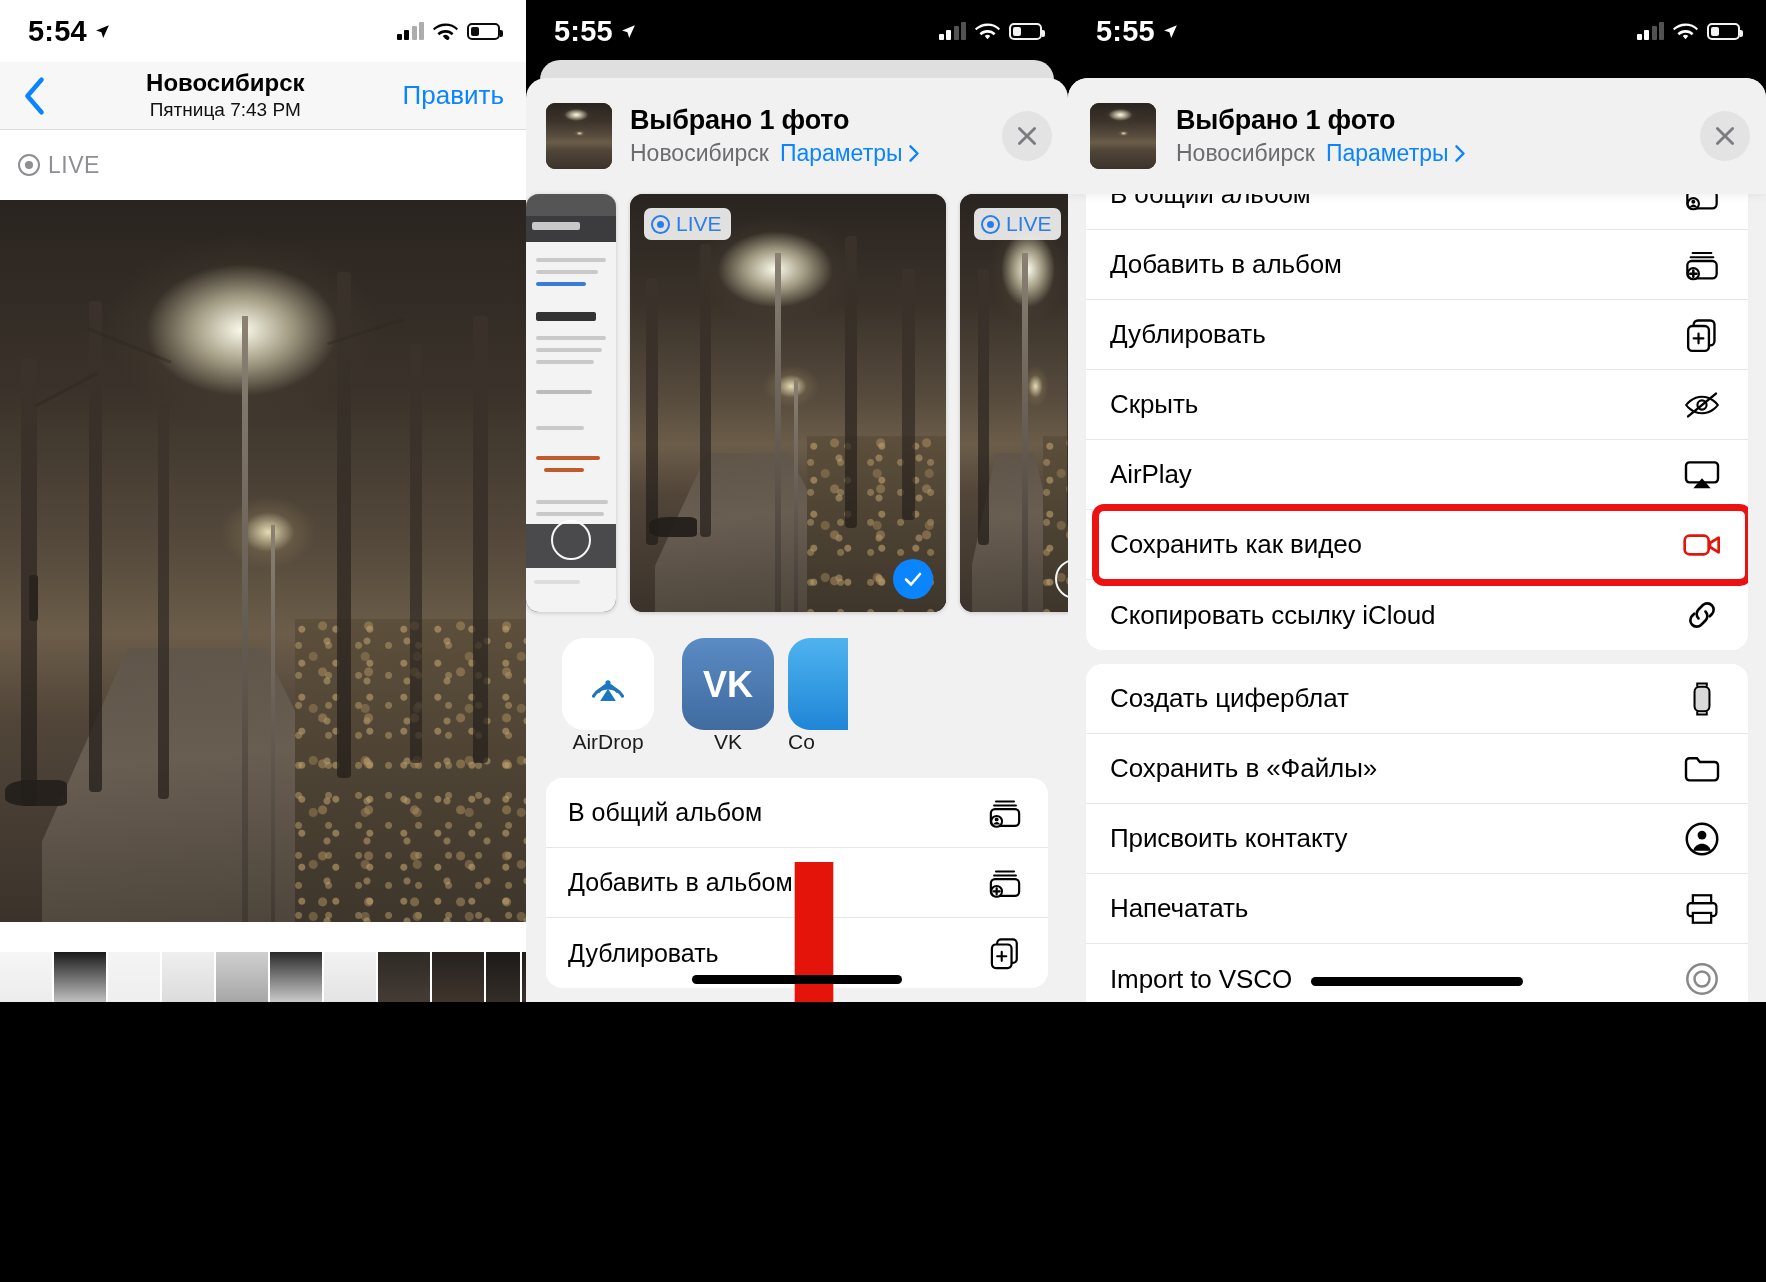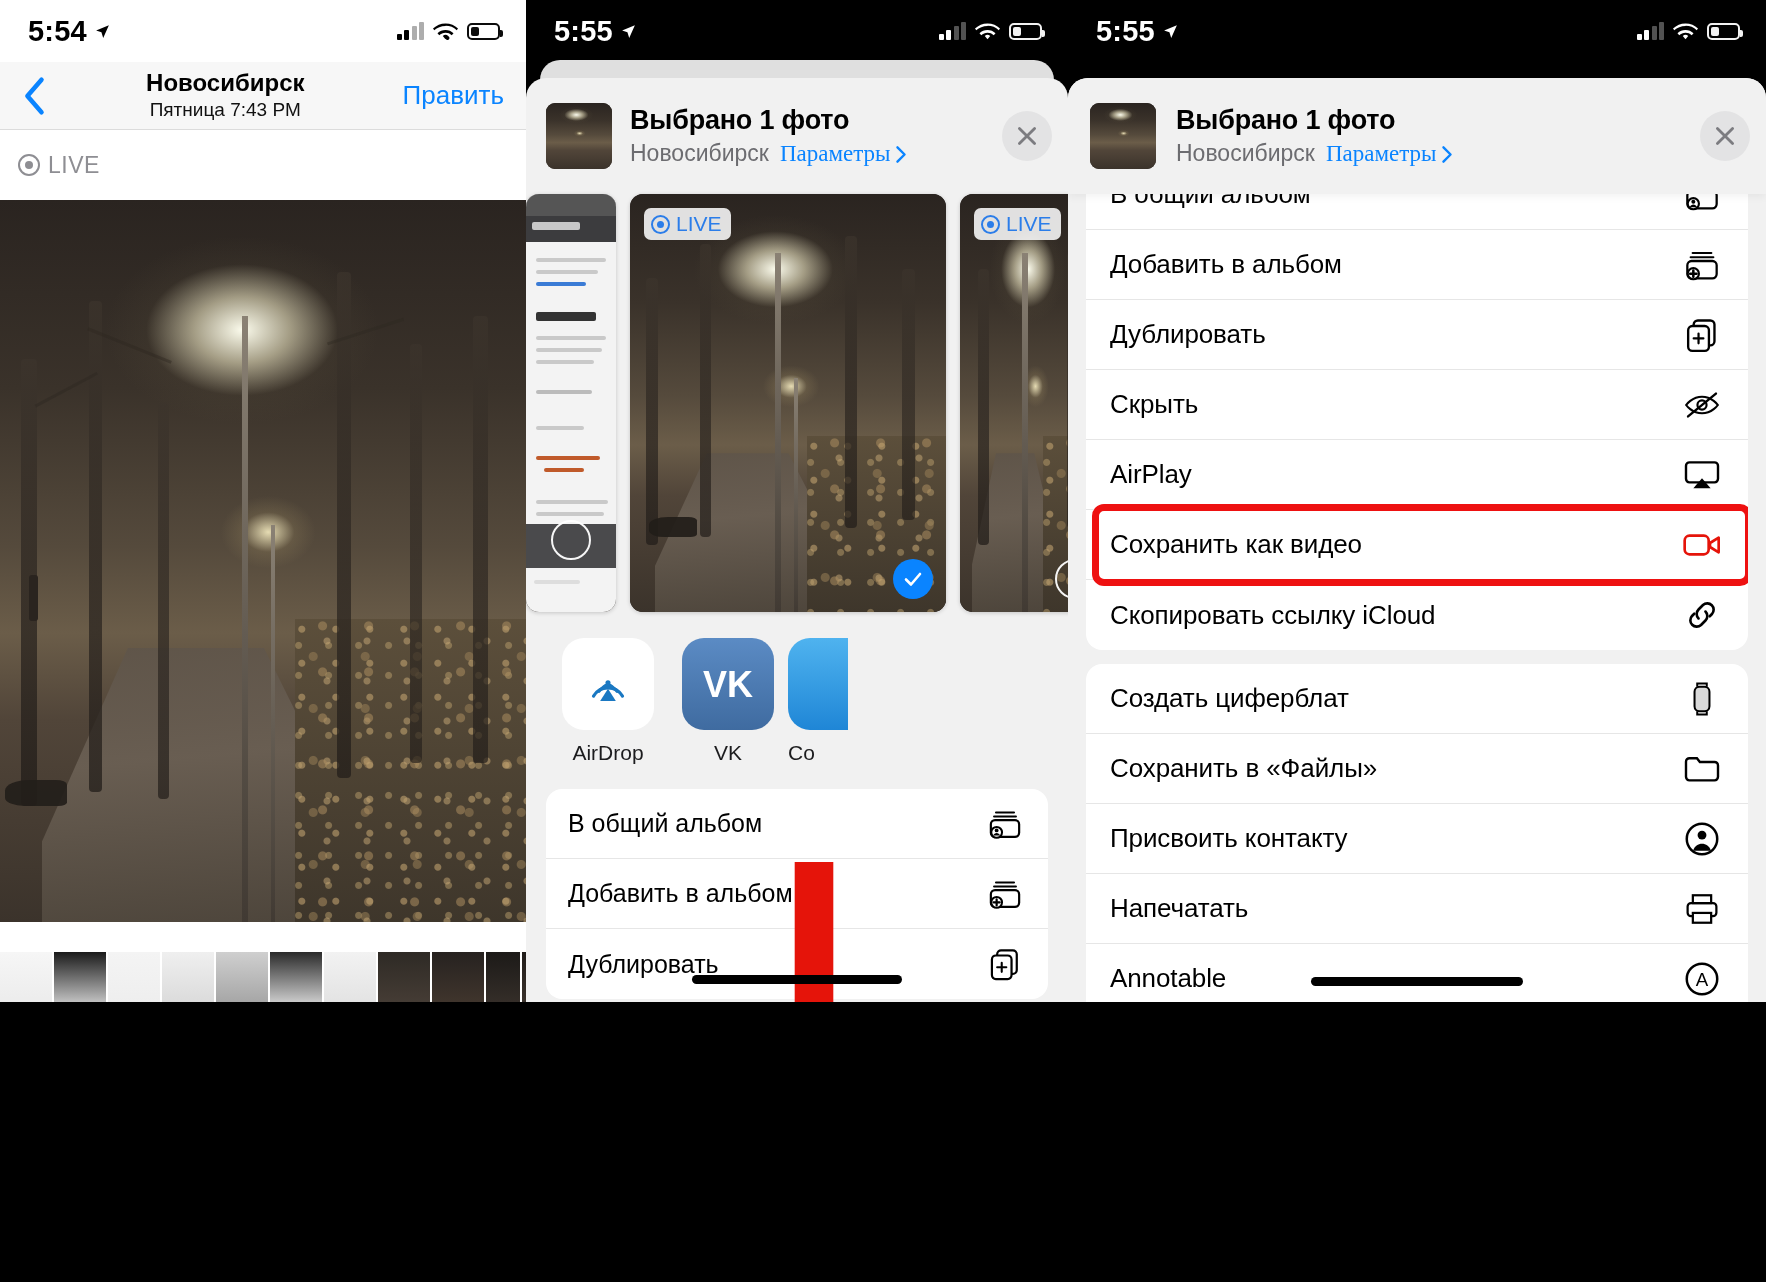--- a/index.html
+++ b/index.html
@@ -71,40 +71,40 @@
   }
   .sheet {
     position:absolute; left:0px; right:0px; top:78px; bottom:0;
     background:#f1f1f1; border-radius:20px 20px 0 0; overflow:hidden;
   }
   .sheet-hd { height:116px; display:flex; align-items:center; padding:0 16px 0 20px; gap:18px; }
   .hd-thumb { width:66px; height:66px; border-radius:9px; overflow:hidden; flex:none; background:#2b2621; }
   .hd-text { flex:1; }
   .hd-title { font-size:27px; font-weight:bold; color:#000; letter-spacing:-.2px; }
   .hd-sub { font-size:23px; color:#6c6c70; margin-top:4px; display:flex; align-items:baseline; gap:11px; }
-  .hd-params { color:#0a84ff; display:flex; align-items:center; gap:5px;font-family:Liberation Serif, serif;}
+  .hd-params { color:#0a84ff; display:flex; align-items:center; gap:5px;}
   .hd-close { width:50px; height:50px; border-radius:50%; background:#e3e3e4; display:flex; align-items:center; justify-content:center; flex:none; }
 
   .photo-strip { display:flex; gap:14px; padding:0 0 0 0; height:420px; align-items:flex-start; position:relative; }
   .ps-card { border-radius:13px; overflow:hidden; position:relative; flex:none; height:418px; background:#241f1b; box-shadow:0 1px 4px rgba(0,0,0,.18); }
 
   .live-tag {
     position:absolute; top:14px; left:14px; background:rgba(245,245,245,.9);
     border-radius:7px; padding:4px 9px 4px 7px; display:flex; align-items:center; gap:6px;
     font-size:21px; color:#2b7de9; font-weight:500;
   }
   .live-tag .r { width:19px; height:19px; border:2.2px solid #2b7de9; border-radius:50%; display:flex; align-items:center; justify-content:center;}
   .live-tag .r b { width:7px; height:7px; border-radius:50%; background:#2b7de9; display:block;}
   .chk { position:absolute; right:13px; bottom:13px; width:40px; height:40px; border-radius:50%; background:#0a84ff; display:flex; align-items:center; justify-content:center; }
   .chk-empty { position:absolute; right:13px; bottom:13px; width:40px; height:40px; border-radius:50%; border:2.5px solid rgba(255,255,255,.95); }
 
   .app-row { display:flex; gap:0; padding:24px 0 12px 22px; }
   .app { width:120px; text-align:center; }
   .app-ic { width:92px; height:92px; border-radius:22px; margin:0 auto; display:flex; align-items:center; justify-content:center; overflow:hidden; }
-  .app-lb { font-size:21px; color:#1c1c1e; margin-top:11px; }
+  .app-lb { font-size:21px; color:#1c1c1e; }
 
   .act-group { margin:12px 20px 0 20px; background:#fff; border-radius:16px; overflow:hidden; }
   .act-row { height:70px; display:flex; align-items:center; padding:0 22px; justify-content:space-between; border-bottom:1px solid #e6e6e6; }
   .act-row:last-child { border-bottom:none; }
   .act-lb { font-size:25px; color:#000; }
   .act-ic { width:42px; height:42px; display:flex; align-items:center; justify-content:center; flex:none; }
 
   .big-arrow { position:absolute; left:232px; top:862px; width:112px; z-index:30; }
   .home-ind2 { position:absolute; bottom:18px; left:50%; transform:translateX(-50%); width:210px; height:9px; background:#000; border-radius:5px; z-index:35;}
 
@@ -620,29 +620,20 @@
           <span class="m-lb">Напечатать</span>
           <span class="m-ic">
             <svg width="38" height="34" viewBox="0 0 28 26">
                 <rect x="7" y="2.5" width="14" height="6" fill="none" stroke="#000" stroke-width="1.7"></rect>
                 <rect x="3" y="8.5" width="22" height="10" rx="2.6" fill="none" stroke="#000" stroke-width="1.7"></rect>
                 <rect x="7" y="16" width="14" height="7.5" fill="#fff" stroke="#000" stroke-width="1.7"></rect>
               </svg>
           </span>
         </div>
         <div class="m-row">
-          <span class="m-lb">Annotable</span>
-          <span class="m-ic">
-            <svg width="36" height="36" viewBox="0 0 26 26">
-                <circle cx="13" cy="13" r="11" fill="none" stroke="#000" stroke-width="1.8"></circle>
-                <text x="13" y="18.4" font-family="Liberation Sans, sans-serif" font-size="13.5" fill="#000" text-anchor="middle">A</text>
-              </svg>
-          </span>
-        </div>
-        <div class="m-row">
           <span class="m-lb">Import to VSCO</span>
           <span class="m-ic">
             <svg width="36" height="36" viewBox="0 0 26 26">
                 <circle cx="13" cy="13" r="10.6" fill="none" stroke="#888" stroke-width="1.8"></circle>
                 <circle cx="13" cy="13" r="5.4" fill="none" stroke="#888" stroke-width="1.8"></circle>
               </svg>
           </span>
         </div>
       </div>
     </div>

